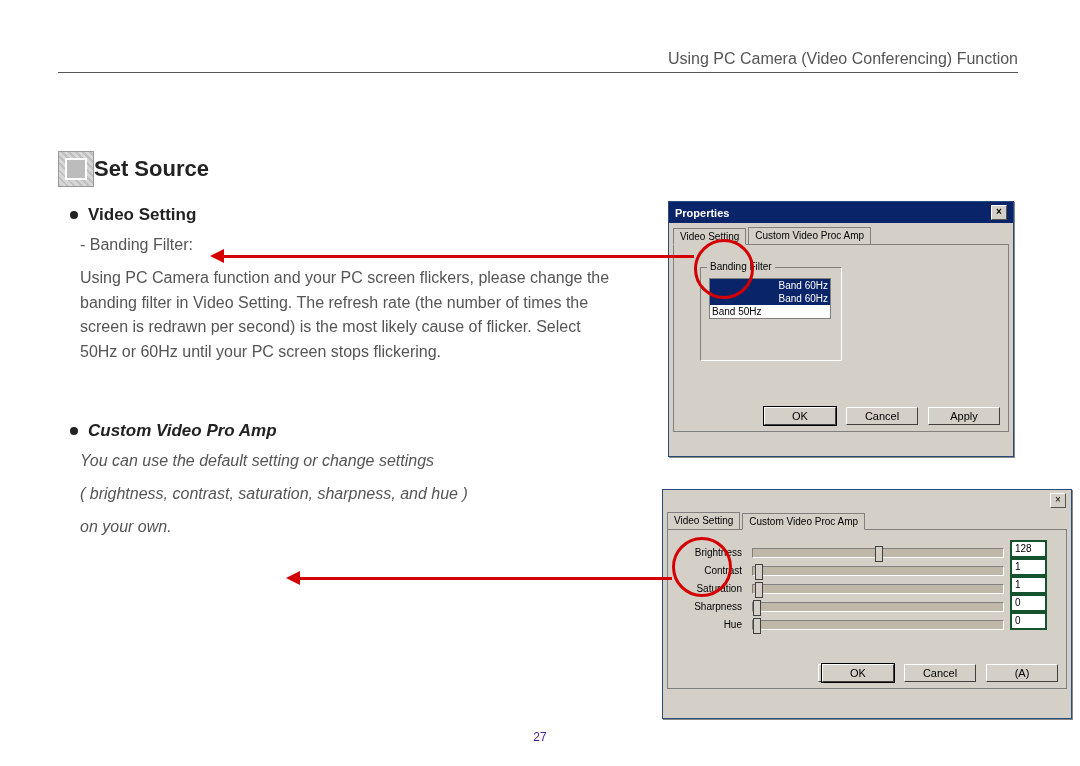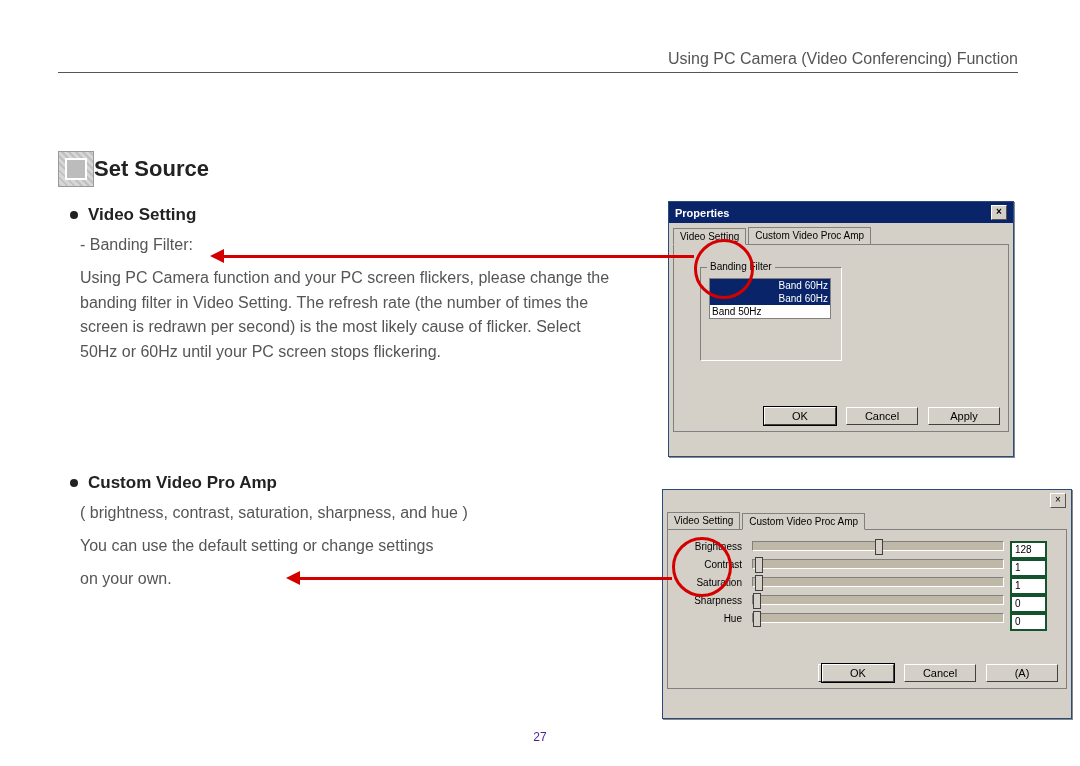--- a/index.html
+++ b/index.html
@@ -79,21 +79,21 @@
     font-weight: bold;
     color: #222;
   }
   .para {
     font-size: 16px;
     color: #555;
     line-height: 1.55;
     margin: 8px 0 0 22px;
     max-width: 540px;
   }
-  .block2 { margin-top: 108px; }
+  .block2 { margin-top: 56px; font-style: italic; }
 
   
   .dialog {
     position: absolute;
     background: #d4d0c8;
     border: 1px solid #2a4a7a;
     box-shadow: 1px 1px 0 #888;
     font-size: 10px;
     font-family: Tahoma, Arial, sans-serif;
     color: #000;
@@ -219,21 +219,21 @@
     width:14px; height:13px;
     background:#d4d0c8;
     border:1px solid #fff;
     border-right-color:#555; border-bottom-color:#555;
     font-size:10px; text-align:center; line-height:11px;
   }
   .dlg2 .tab-strip { margin-top: 22px; }
   .dlg2 .tab-panel { height: 158px; }
   .slider-row {
     display:flex;
-    align-items:flex-start;
+    align-items:flex-end;
     gap:6px;
     margin-left:14px;
     height:17px;
     margin-top:1px;
   }
   .slider-label { width:60px; text-align:right; font-size:10px; padding-right:4px; }
   .slider-track {
     position:relative;
     width:250px; height:8px;
     background:#bfb8a8;
@@ -296,22 +296,22 @@
         <span class="sub-h">Video Setting</span>
       </div>
       <div class="para">- Banding Filter:</div>
       <div class="para">Using PC Camera function and your PC screen flickers, please change the banding filter in Video Setting. The refresh rate (the number of times the screen is redrawn per second) is the most likely cause of flicker. Select  50Hz or 60Hz until your PC screen stops flickering.</div>
 
       <div class="block2">
         <div class="bullet-row">
           <div class="bullet"></div>
           <span class="sub-h">Custom Video Pro Amp</span>
         </div>
+        <div class="para">You can use the default setting or change settings</div>
         <div class="para">( brightness, contrast, saturation, sharpness, and hue )</div>
-        <div class="para">You can use the default setting or change settings</div>
         <div class="para">on your own.</div>
       </div>
     </div>
 
     <div class="dialog dlg1">
       <div class="dlg-title">
         <span>Properties</span>
         <div class="dlg-close">×</div>
       </div>
       <div class="tab-strip">

